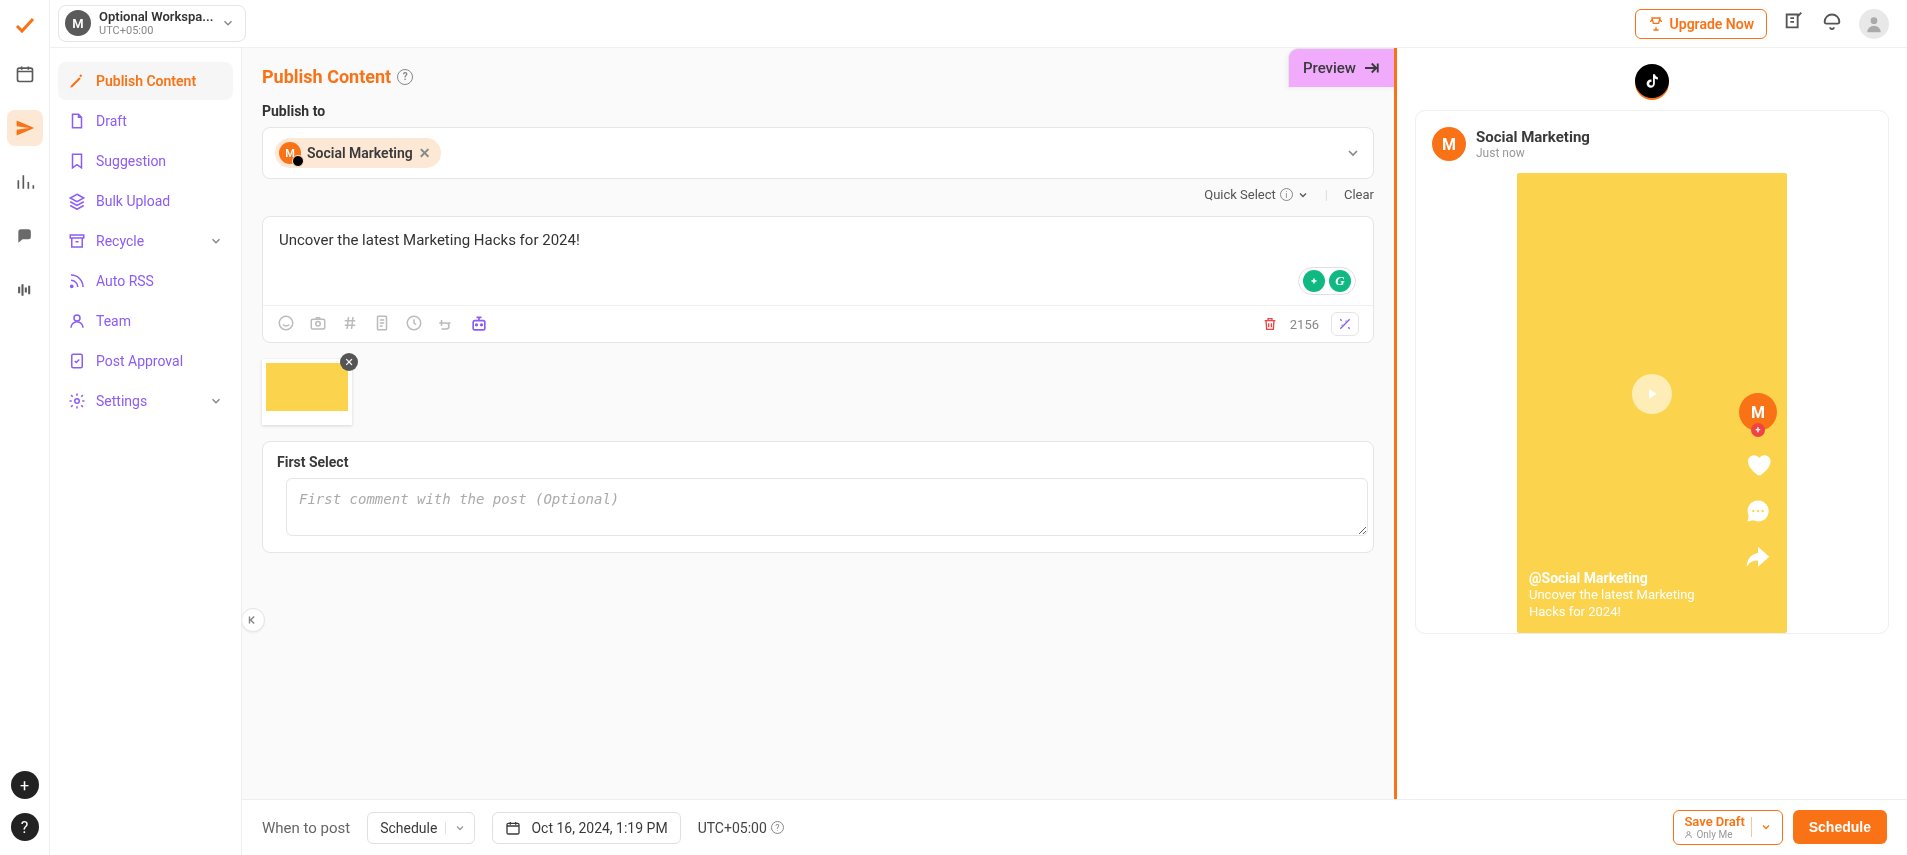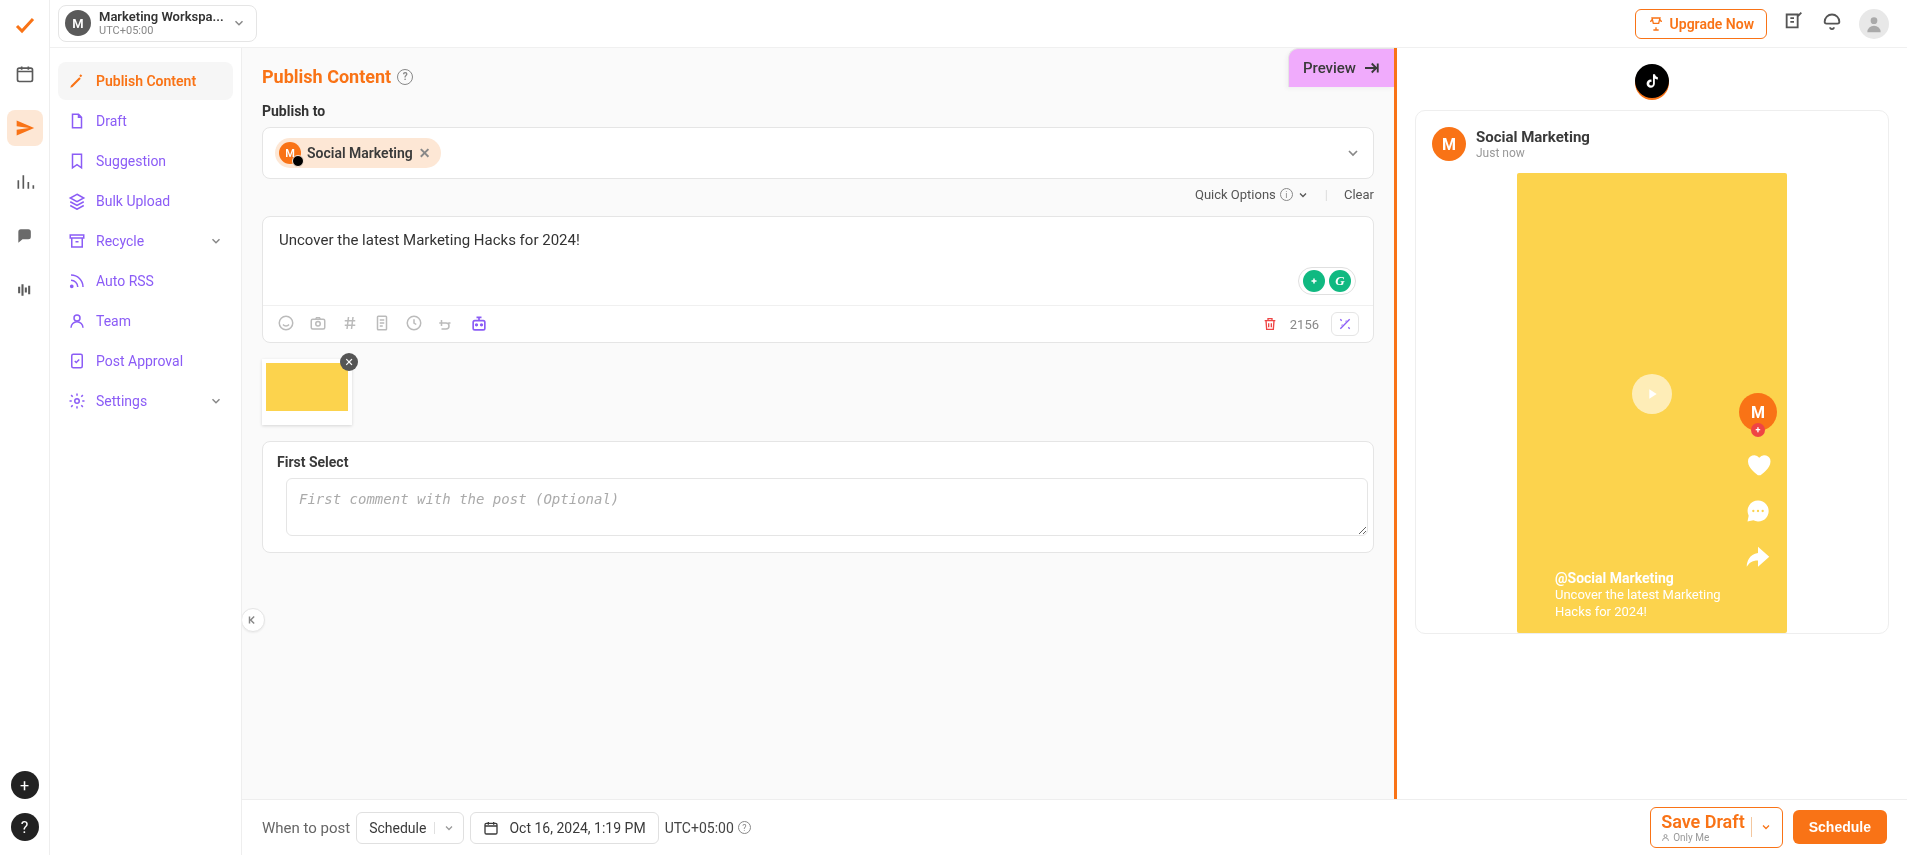--- a/index.html
+++ b/index.html
@@ -100,34 +100,34 @@
 .pp-card { border:1px solid #eee; border-radius:10px; padding:16px 16px 0 16px; }
 .pp-head { display:flex; align-items:center; gap:10px; margin-bottom:12px; }
 .pp-head .av { width:34px; height:34px; border-radius:50%; background:#f97316; color:#fff; display:flex; align-items:center; justify-content:center; font-weight:700; }
 .pp-head .nm { font-weight:700; font-size:15px; }
 .pp-head .jn { font-size:12px; color:#999; }
 .pp-video { position:relative; width:270px; height:460px; margin:0 auto; background:#fcd34d; border-radius:2px; overflow:hidden; }
 .pp-video .play { position:absolute; top:48%; left:50%; transform:translate(-50%,-50%); width:40px; height:40px; border-radius:50%; background:rgba(255,255,255,.6); display:flex; align-items:center; justify-content:center; color:#fff; }
 .pp-video .sideicons { position:absolute; right:10px; bottom:60px; display:flex; flex-direction:column; gap:18px; align-items:center; color:#fff; }
 .pp-video .sideicons .pav { width:38px; height:38px; border-radius:50%; background:#f97316; display:flex; align-items:center; justify-content:center; font-weight:700; position:relative; }
 .pp-video .sideicons .pav .plus { position:absolute; bottom:-6px; width:14px; height:14px; border-radius:50%; background:#ef4444; display:flex; align-items:center; justify-content:center; font-size:9px; }
-.pp-video .cap { position:absolute; left:12px; right:56px; bottom:12px; color:#fff; font-size:13px; line-height:1.3;margin-left:26px; }
+.pp-video .cap { position:absolute; left:12px; right:56px; bottom:12px; color:#fff; font-size:13px; line-height:1.3; }
 .pp-video .cap .h { font-weight:700; font-size:14px; }
 
 
 .footer { grid-column:3; grid-row:3; display:flex; align-items:center; justify-content:space-between; padding:0 20px; border-top:1px solid #eee; background:#fff; }
-.footer .fl { display:flex; align-items:center; gap:6px; }
+.footer .fl { display:flex; align-items:center; gap:17px; }
 .footer .flab { font-size:15px; color:#666; }
 .footer .sel { display:flex; align-items:center; gap:8px; border:1px solid #e0e0e0; border-radius:6px; padding:7px 8px 7px 12px; font-size:14px; cursor:pointer; }
 .footer .sel .chev { border-left:1px solid #e0e0e0; padding-left:8px; color:#999; }
 .footer .date { display:flex; align-items:center; gap:10px; border:1px solid #e0e0e0; border-radius:6px; padding:7px 12px; font-size:14px; cursor:pointer; }
 .footer .tz { font-size:14px; color:#444; display:flex; align-items:center; gap:4px; }
 .footer .fr { display:flex; align-items:center; gap:10px; }
 .footer .draft { border:1px solid #f97316; border-radius:6px; padding:4px 6px 4px 10px; display:flex; align-items:center; gap:6px; cursor:pointer; }
-.footer .draft .dt { color:#f97316; font-weight:600; font-size:18px; line-height:1.1; }
+.footer .draft .dt { color:#f97316; font-weight:600; font-size:13px; line-height:1.1; }
 .footer .draft .ds { font-size:10px; color:#999; display:flex; align-items:center; gap:3px; }
 .footer .draft .ddv { border-left:1px solid #f3c79f; padding:4px 4px 4px 8px; color:#f97316; }
 .footer .sched { background:#f97316; color:#fff; font-weight:600; font-size:14px; padding:9px 16px; border-radius:6px; cursor:pointer; border:none; }
 
 svg { display:block; }
 </style>
 </head>
 <body>
 
 <div class="app">
@@ -167,21 +167,21 @@
     <div class="bottom">
       <div class="circlebtn">+</div>
       <div class="circlebtn">?</div>
     </div>
   </div>
 
   <div class="header">
     <div class="ws">
       <div class="avatar">M</div>
       <div class="txt">
-        <div class="name">Marketing Workspa...</div>
+        <div class="name">Optional Workspa...</div>
         <div class="tz">UTC+05:00</div>
       </div>
       <div class="chev">
         <svg width="14" height="14" viewBox="0 0 24 24" fill="none" stroke="currentColor" stroke-width="2.5">
             <path d="M6 9l6 6 6-6"></path>
           </svg>
       </div>
     </div>
     <div class="header-right">
       <div class="upgrade">
@@ -316,21 +316,21 @@
             </div>
             <div class="dd">
               <svg width="16" height="16" viewBox="0 0 24 24" fill="none" stroke="currentColor" stroke-width="2.5">
                   <path d="M6 9l6 6 6-6"></path>
                 </svg>
             </div>
           </div>
         </div>
         <div class="quickrow">
           <div class="qs">
-            <span>Quick Options</span>
+            <span>Quick Select</span>
             <span class="hcircle" style="width:13px;height:13px;font-size:9px;">i</span>
             <svg width="12" height="12" viewBox="0 0 24 24" fill="none" stroke="currentColor" stroke-width="2.5">
                 <path d="M6 9l6 6 6-6"></path>
               </svg>
           </div>
           <span class="divider">|</span>
           <span class="clear">Clear</span>
         </div>
       </div>
 

